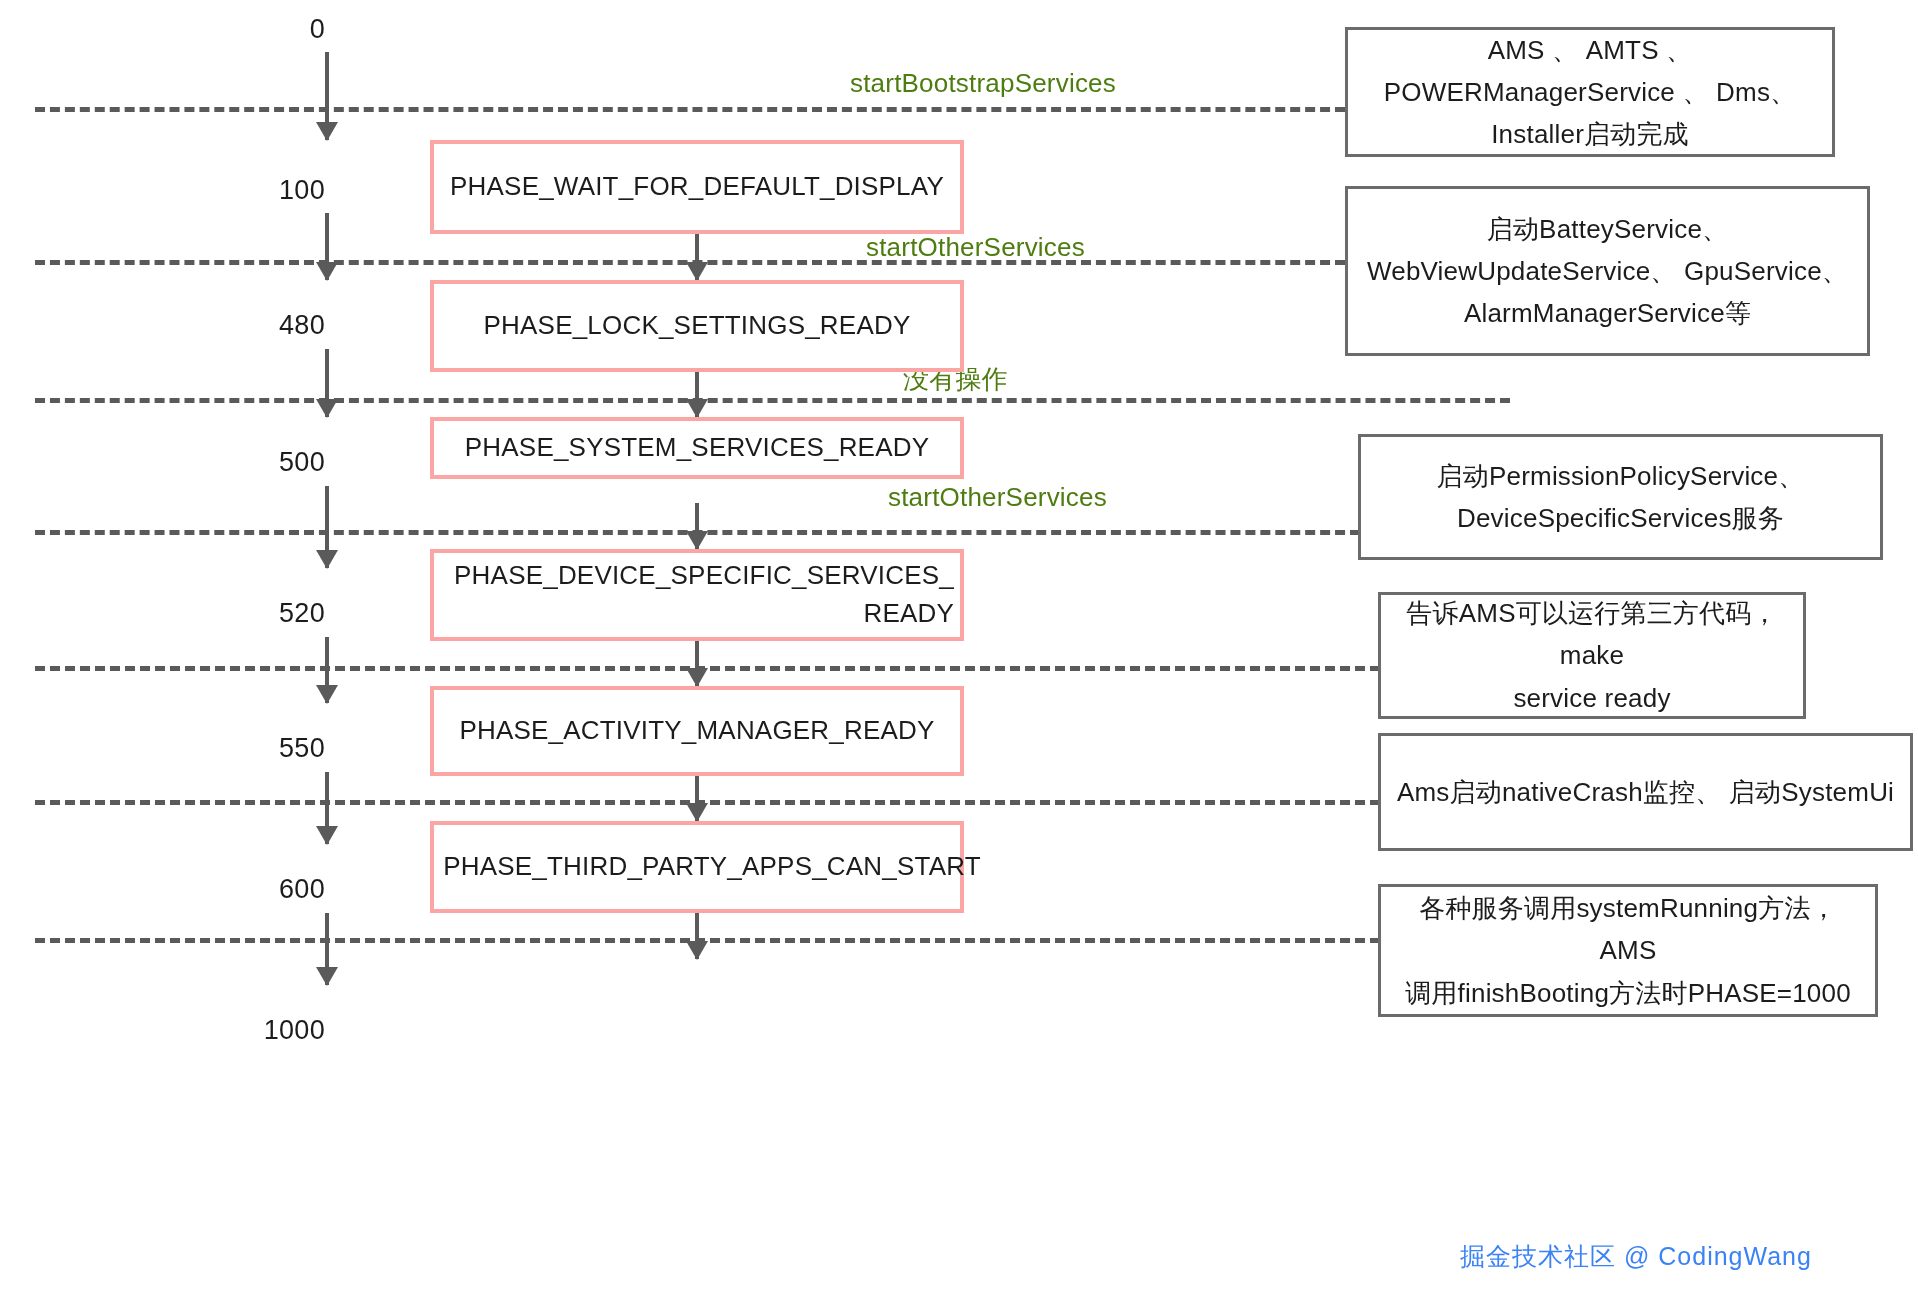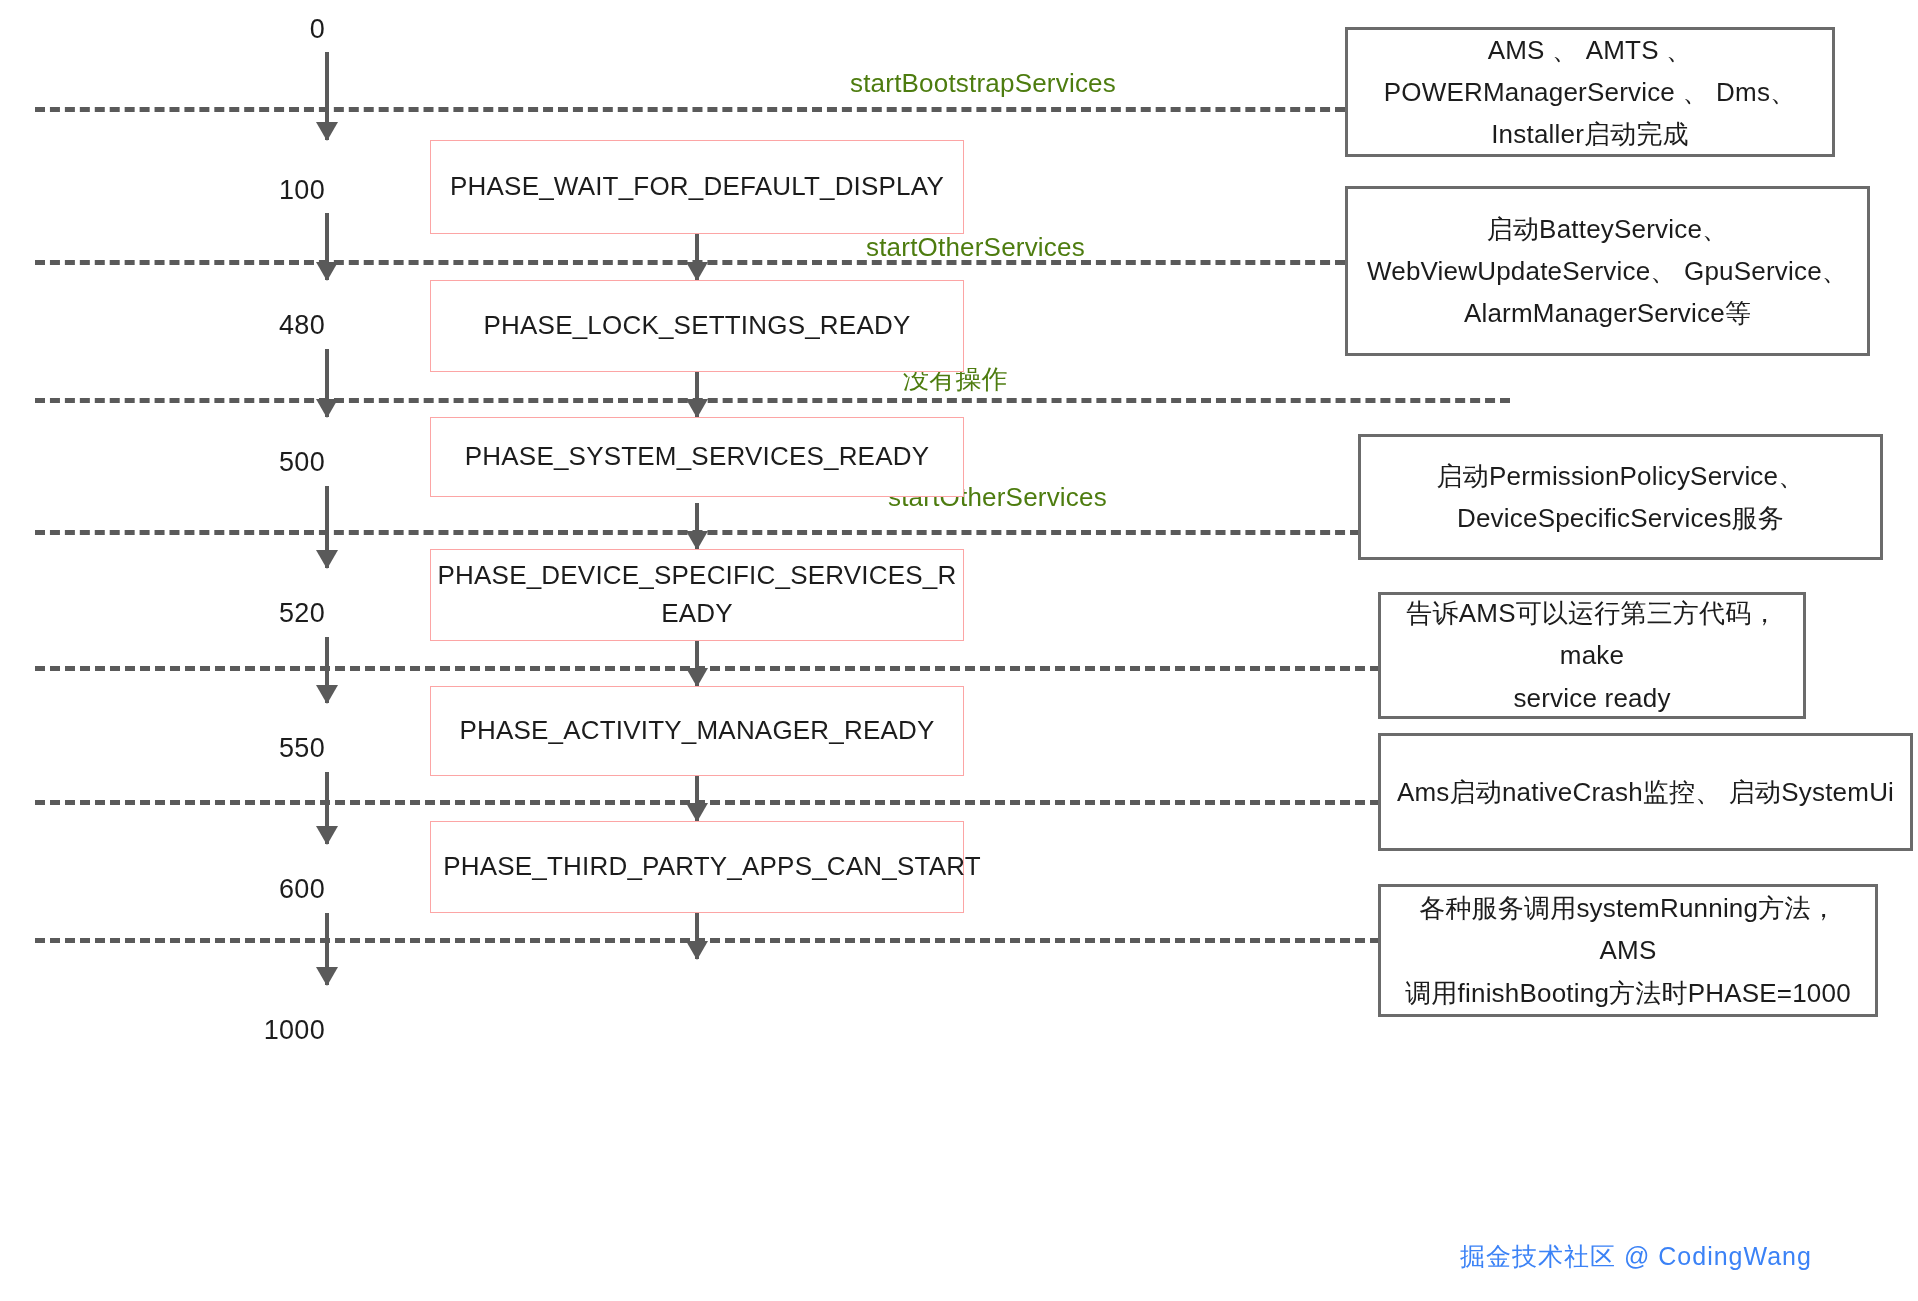--- a/index.html
+++ b/index.html
@@ -52,35 +52,36 @@
     position: absolute;
     height: 0;
     border-top: 5px dashed #5a5a5a;
   }
 
   
   .phase-box {
     position: absolute;
     left: 430px;
     width: 534px;
-    border: 1px solid #fca5a5;
+    border: 4px solid #fca5a5;
     background: #ffffff;
     box-sizing: border-box;
     display: flex;
     align-items: center;
     justify-content: center;
     text-align: center;
     font-size: 26px;
     color: #1c1c1c;
     line-height: 1.45;
     padding: 4px 6px;
     letter-spacing: 0.2px;
   }
   .phase-box.wrap-break {
     word-break: break-all;
+    text-align: right;
   }
 
   
   .connector {
     position: absolute;
     left: 695px;
     width: 4px;
     background: #5a5a5a;
   }
   .connector::after {
@@ -165,21 +166,21 @@
   <div class="call-label" style="left:866px; top:232px;">startOtherServices</div>
   <div class="call-label" style="left:903px; top:362px;">没有操作</div>
   <div class="call-label" style="left:888px; top:482px;">startOtherServices</div>
 
   <div class="phase-box" style="top:140px; height:94px;">PHASE_WAIT_FOR_DEFAULT_DISPLAY</div>
   <div class="connector" style="top:234px; height:46px;"></div>
 
   <div class="phase-box" style="top:280px; height:92px;">PHASE_LOCK_SETTINGS_READY</div>
   <div class="connector" style="top:372px; height:45px;"></div>
 
-  <div class="phase-box" style="top:417px; height:80px;">PHASE_SYSTEM_SERVICES_READY</div>
+  <div class="phase-box" style="top:417px; height:62px;">PHASE_SYSTEM_SERVICES_READY</div>
   <div class="connector" style="top:503px; height:46px;"></div>
 
   <div class="phase-box wrap-break" style="top:549px; height:92px;">PHASE_DEVICE_SPECIFIC_SERVICES_READY</div>
   <div class="connector" style="top:641px; height:45px;"></div>
 
   <div class="phase-box" style="top:686px; height:90px;">PHASE_ACTIVITY_MANAGER_READY</div>
   <div class="connector" style="top:776px; height:45px;"></div>
 
   <div class="phase-box" style="top:821px; height:92px;padding-left:36px;">PHASE_THIRD_PARTY_APPS_CAN_START</div>
   <div class="connector" style="top:913px; height:46px;"></div>

